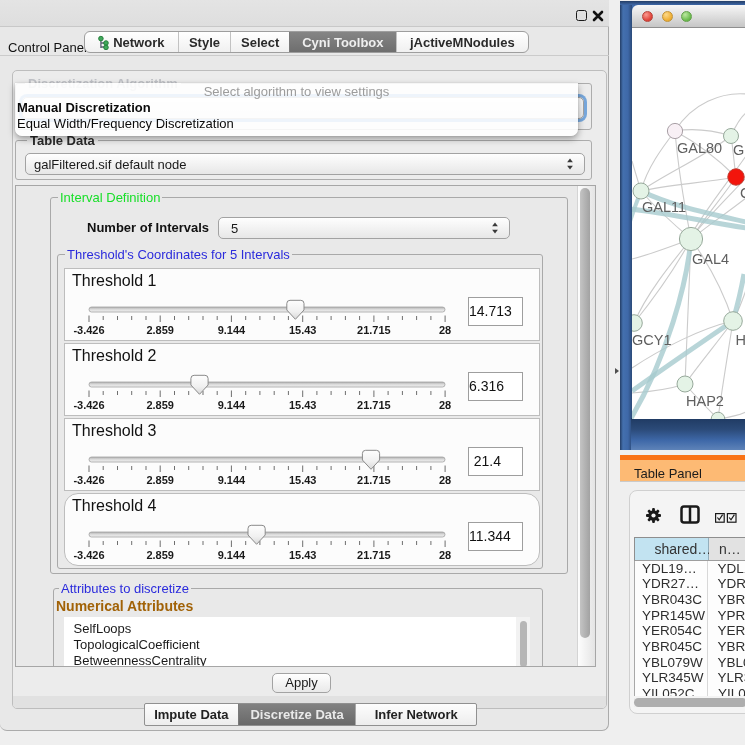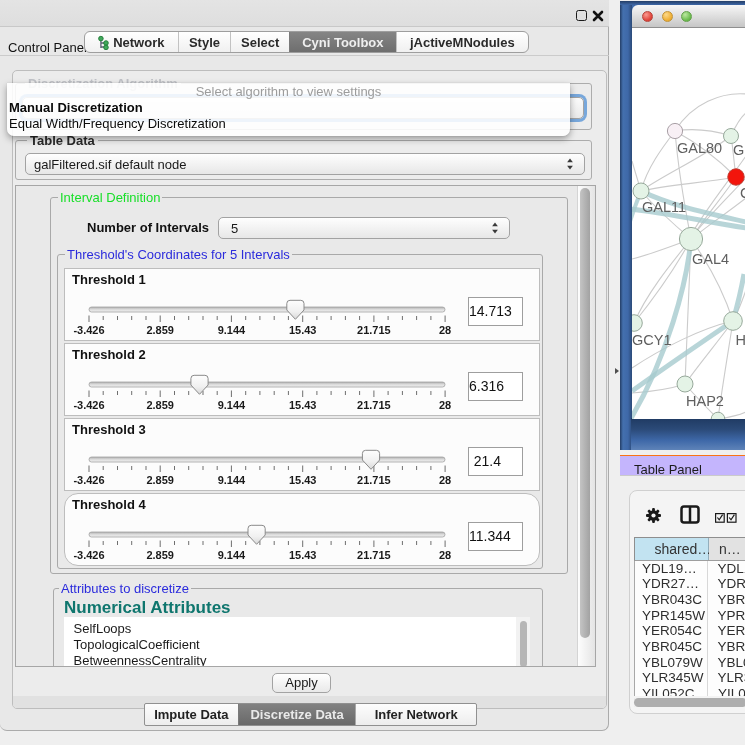--- a/index.html
+++ b/index.html
@@ -18,21 +18,21 @@
 .tsel { background:linear-gradient(#858585,#6E6E6E); color:#EFEFEF; border-left:1px solid #7A7A7A; }
 #toprule { left:0; top:55px; width:609px; height:1px; background:#CBCBCB; }
 
 #innerpanel { left:12px; top:70px; width:595px; height:639px; background:#ECECEC; border:1px solid #BDBDBD; border-radius:5px; }
 #innerbottom { left:13px; top:696px; width:593px; height:12px; background:#E1E1E1; border-radius:0 0 4px 4px; }
 
 #dagroup { left:15px; top:83px; width:577px; height:47px; border:1px solid #ACACAC; border-radius:3px; }
 #dalabel { left:25px; top:76px; font-size:13px; font-weight:bold; color:#BFC1C6; background:#ECECEC; padding:0 3px; }
 #dacombo { left:22px; top:97px; width:562px; height:22px; border:1px solid #A2A2A2; border-radius:5px; background:linear-gradient(#FBFBFB,#E9E9E9); box-shadow:0 0 0 3px rgba(90,150,215,0.8); }
 
-#popup { left:7px; top:83px; width:563px; height:53px; background:rgba(255,255,255,0.88); border-radius:0 0 7px 7px; box-shadow:0 3px 7px rgba(0,0,0,0.35), 0 0 1px rgba(0,0,0,0.25); font-size:13px; }
+#popup { left:15px; top:83px; width:563px; height:53px; background:rgba(255,255,255,0.88); border-radius:0 0 7px 7px; box-shadow:0 3px 7px rgba(0,0,0,0.35), 0 0 1px rgba(0,0,0,0.25); font-size:13px; }
 #pitem1 { left:0; top:1px; width:563px; text-align:center; color:#9C9C9C; }
 #pitem2 { left:2px; top:16.5px; font-weight:bold; color:#0A0A0A; }
 #pitem3 { left:2px; top:32.5px; color:#0A0A0A; }
 
 #tdgroup { left:15px; top:140px; width:577px; height:40px; border:1px solid #ACACAC; border-radius:3px; }
 #tdlabel { left:27px; top:133px; font-size:13px; font-weight:bold; color:#2A2A2A; background:#ECECEC; padding:0 3px; }
 .combo { border:1px solid #A2A2A2; border-radius:5px; background:linear-gradient(#FEFEFE,#E7E7E7); font-size:13px; color:#1A1A1A; }
 #tdcombo { left:25px; top:153px; width:560px; height:22px; line-height:21px; padding-left:8px; }
 
 #scrollarea { left:15px; top:185px; width:581px; height:482px; border:1px solid #A6A6A6; background:#E9E9E9; overflow:hidden; }
@@ -41,25 +41,25 @@
 
 .group { border:1px solid #A9A9A9; border-radius:3px; }
 .glabel { font-size:13px; background:#E9E9E9; padding:0 2px; white-space:nowrap; }
 #ggreen { left:34px; top:11px; width:518px; height:377px; }
 #ggreenlab { left:42px; top:4px; color:#17DF28;text-align:right; }
 #noilabel { left:71px; top:34px; font-size:13px; font-weight:bold; color:#111; }
 #noicombo { left:202px; top:31px; width:292px; height:22px; line-height:21px; padding-left:12px; }
 #gblue { left:41px; top:68px; width:486px; height:315px; }
 #gbluelab { left:49px; top:61px; color:#2B2BDC; }
 .tpanel { left:48px; width:476px; height:73px; background:#FCFCFC; border:1px solid #BDBDBD; }
-.tplabel { left:7px; top:3px; font-size:13px; font-weight:bold; color:#111; position:absolute; }
+.tplabel { left:7px; top:3px; font-size:16px; font-weight:normal; color:#111; position:absolute; }
 .vbox { position:absolute; left:403px; top:28px; width:55px; height:29px; background:#FFF; border:1px solid #9E9E9E; font-size:14px; color:#111; text-align:right; line-height:27px; padding-right:21px; }
 #gattr { left:36.5px; top:402px; width:490px; height:90px; }
 #gattrlab { left:43px; top:395px; color:#2B2BDC; }
-#numattr { left:48px; top:412px; font-size:17px; font-weight:bold; color:#0f766e; }
+#numattr { left:40px; top:412px; font-size:14px; font-weight:bold; color:#a16207; }
 #attrlist { left:48px; top:431px; width:466px; height:49px; background:#FFFFFF; font-size:13px; color:#1A1A1A; }
 #attrlist { padding-top:3.5px; } #attrlist div { padding-left:9.5px; height:16.3px; line-height:16.3px; }
 #alsb { left:500px; top:431px; width:14px; height:49px; background:#F2F2F2; }
 #alsbthumb { left:503.5px; top:435px; width:7.5px; height:46px; border-radius:4px; background:#B6B6B6; }
 
 #applybtn { left:272px; top:673px; width:59px; height:20px; border:1px solid #A3A3A3; border-radius:5px; background:linear-gradient(#FFFFFF,#E9E9E9); font-size:13px; color:#1A1A1A; text-align:center; line-height:18px; }
 #bottombar { left:144px; top:703px; width:333px; height:23px; display:flex; border:1px solid #909090; border-radius:2px; background:linear-gradient(#FDFDFD,#EDEDED); overflow:hidden; font-size:13px; font-weight:bold; color:#222; }
 .bseg { height:100%; display:flex; align-items:center; justify-content:center; border-left:1px solid #A8A8A8; }
 .bseg:first-child { border-left:none; }
 .bsel { background:linear-gradient(#828282,#696969); color:#E9E9E9; border-left:1px solid #7A7A7A; }
@@ -67,21 +67,21 @@
 #splitarrow { left:615px; top:368px; width:0; height:0; border-top:3px solid transparent; border-bottom:3px solid transparent; border-left:4.5px solid #4F4F4F; }
 
 #netwin { left:620px; top:1px; width:125px; height:449px; background:#3E68A8; }
 #netwinleft { left:0px; top:0px; width:12px; height:449px; background:linear-gradient(to right,#243E66 0px,#4470AE 3px,#3E68A8 8px,#2B4A78 12px); }
 #netwintop { left:0px; top:0px; width:125px; height:4px; background:linear-gradient(#243E66,#3E68A8); }
 #netwinbot { left:11px; top:417px; width:114px; height:32px; background:linear-gradient(#1F3A62 0%, #2B4A78 35%, #3E68A8 70%, #5E83B8 100%); }
 #nettitle { left:11.5px; top:4px; width:113.5px; height:23px; background:linear-gradient(#F7F7F7,#C6C6C6); border-bottom:1px solid #8F8F8F; border-radius:6px 0 0 0; }
 .light { position:absolute; top:6.4px; width:11px; height:11px; border-radius:50%; }
 #netcanvas { left:11.5px; top:27px; width:113.5px; height:391px; background:#FFFFFF; overflow:hidden; }
 
-#tpbar { left:620px; top:455px; width:125px; height:21px; background:#c4b5fd; border-top:1px solid #f97316; border-bottom:1px solid #CACACA; }
+#tpbar { left:620px; top:455px; width:125px; height:27px; background:#fdba74; border-top:5px solid #f97316; border-bottom:1px solid #CACACA; }
 #tpbartext { left:14px; top:6px; font-size:13px; color:#1C1C1C; }
 #tablepanel { left:629px; top:490px; width:120px; height:224px; background:#F4F4F4; border:1px solid #D0D0D0; border-radius:8px 0 0 8px; }
 #tptable { left:3.5px; top:46px; width:113px; height:159px; overflow:hidden; }
 #tphead { height:23.5px; display:flex; border-top:1px solid #8E8E8E; border-left:1px solid #8E8E8E; border-bottom:1px solid #9E9E9E; }
 #thc1 { width:74.5px; background:#C2E3F1; border-right:1px solid #93AEBC; font-size:14px; color:#333; padding-left:20px; line-height:22px; }
 #thc2 { width:39px; background:#E2E2E2; font-size:14px; color:#333; padding-left:10px; line-height:22px; }
 .trow { display:flex; height:15.7px; font-size:13.5px; color:#2E2E2E; background:#FDFDFD; border-left:1px solid #A8A8A8; }
 .tc1 { width:74.5px; padding-left:7.5px; border-right:1px solid #D8D8D8; line-height:15.7px; }
 .tc2 { width:39px; padding-left:10px; line-height:15.7px; }
 #hsb { left:3.5px; top:207px; width:113px; height:9px; background:#EDEDED; }

